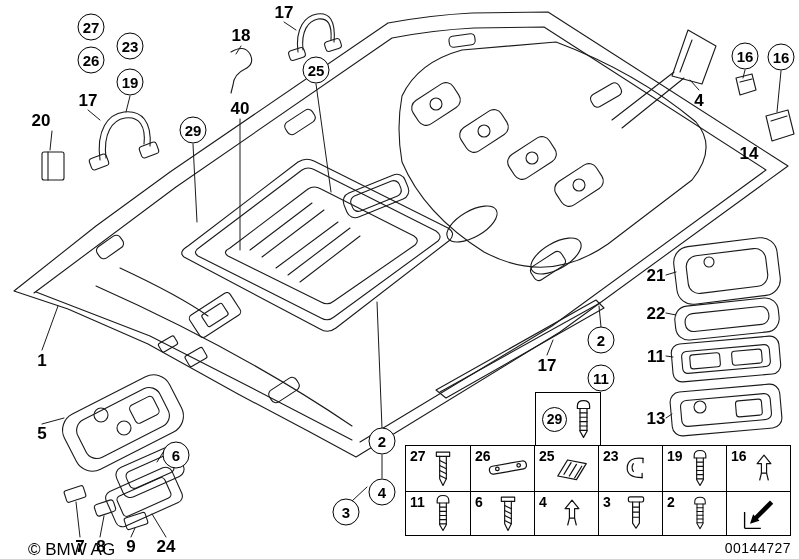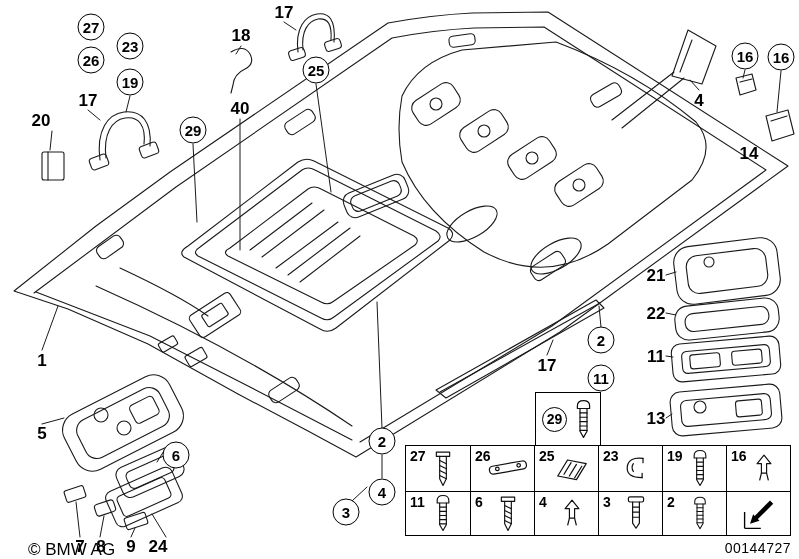--- a/index.html
+++ b/index.html
@@ -251,21 +251,21 @@
   <div class="callout" style="left:656px;top:275px">21</div>
   <div class="callout" style="left:656px;top:313px">22</div>
   <div class="callout" style="left:656px;top:356px">11</div>
   <div class="callout" style="left:656px;top:418px">13</div>
   <div class="callout" style="left:547px;top:365px">17</div>
   <div class="callout circled" style="left:601px;top:340px">2</div>
   <div class="callout circled" style="left:601px;top:378px">11</div>
   <div class="callout circled" style="left:382px;top:441px">2</div>
   <div class="callout circled" style="left:382px;top:492px">4</div>
   <div class="callout circled" style="left:346px;top:512px">3</div>
-  <div class="callout" style="left:158px;top:546px">24</div>
+  <div class="callout" style="left:166px;top:546px">24</div>
   <div class="callout" style="left:80px;top:546px">7</div>
   <div class="callout" style="left:101px;top:546px">8</div>
   <div class="callout" style="left:131px;top:546px">9</div>
 
   <div class="legend-top-cell">
     <span class="mini-circle">29</span>
     <svg class="part-icon" style="margin-left:0" width="22" height="44" viewBox="0 0 24 46">
         <use href="#sym-screw"></use>
       </svg>
   </div>

